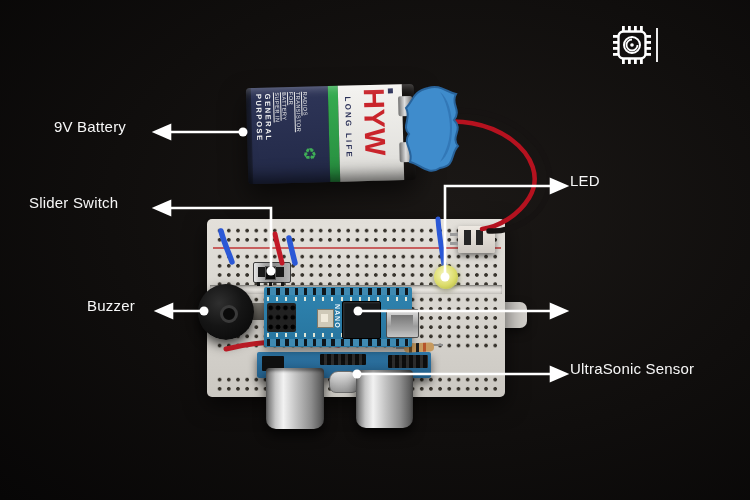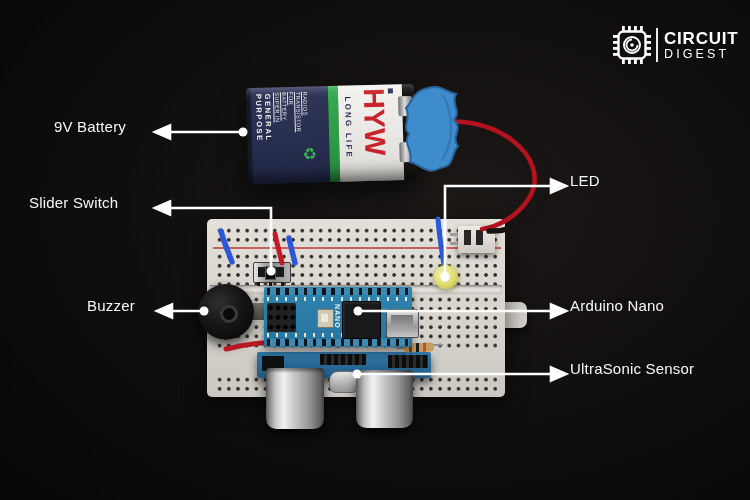--- a/index.html
+++ b/index.html
@@ -243,21 +243,20 @@
       <line x1="357" y1="374" x2="552" y2="374"></line>
       <polygon points="566,374 551,367.5 551,380.5"></polygon>
       <circle cx="357" cy="374" r="4.5" stroke="none"></circle>
     </g>
   </svg>
 
   <div class="lbl" style="left:54px;top:118px;">9V Battery</div>
   <div class="lbl" style="left:87px;top:297px;">Buzzer</div>
   <div class="lbl" style="left:29px;top:194px;">Slider Switch</div>
   <div class="lbl" style="left:570px;top:172px;">LED</div>
-  <div class="lbl" style="left:570px;top:297px;">Arduino Nano</div>
   <div class="lbl" style="left:570px;top:360px;">UltraSonic Sensor</div>
 
   <div class="logo">
     <svg width="40" height="40" viewBox="0 0 40 40">
       <g fill="#fff">
         <rect x="10" y="1" width="2.8" height="5"></rect>
           <rect x="16" y="1" width="2.8" height="5"></rect>
           <rect x="22" y="1" width="2.8" height="5"></rect>
           <rect x="28" y="1" width="2.8" height="5"></rect>
         <rect x="10" y="34" width="2.8" height="5"></rect>
@@ -272,19 +271,15 @@
           <rect x="34" y="16" width="5" height="2.8"></rect>
           <rect x="34" y="22" width="5" height="2.8"></rect>
           <rect x="34" y="28" width="5" height="2.8"></rect>
       </g>
       <rect x="6.5" y="6.5" width="27" height="27" rx="5" fill="none" stroke="#fff" stroke-width="2.4"></rect>
       <circle cx="20" cy="20" r="8" fill="none" stroke="#fff" stroke-width="2"></circle>
       <path d="M 20 14.5 A 5.5 5.5 0 1 0 25.5 20" fill="none" stroke="#fff" stroke-width="1.8"></path>
       <circle cx="20" cy="20" r="1.8" fill="#fff"></circle>
     </svg>
     <div class="logo-divider"></div>
-    <div class="logo-text">
-      <div class="logo-line1">CIRCUIT</div>
-      <div class="logo-line2">DIGEST</div>
-    </div>
   </div>
 
 </div>
 
 </body></html>

